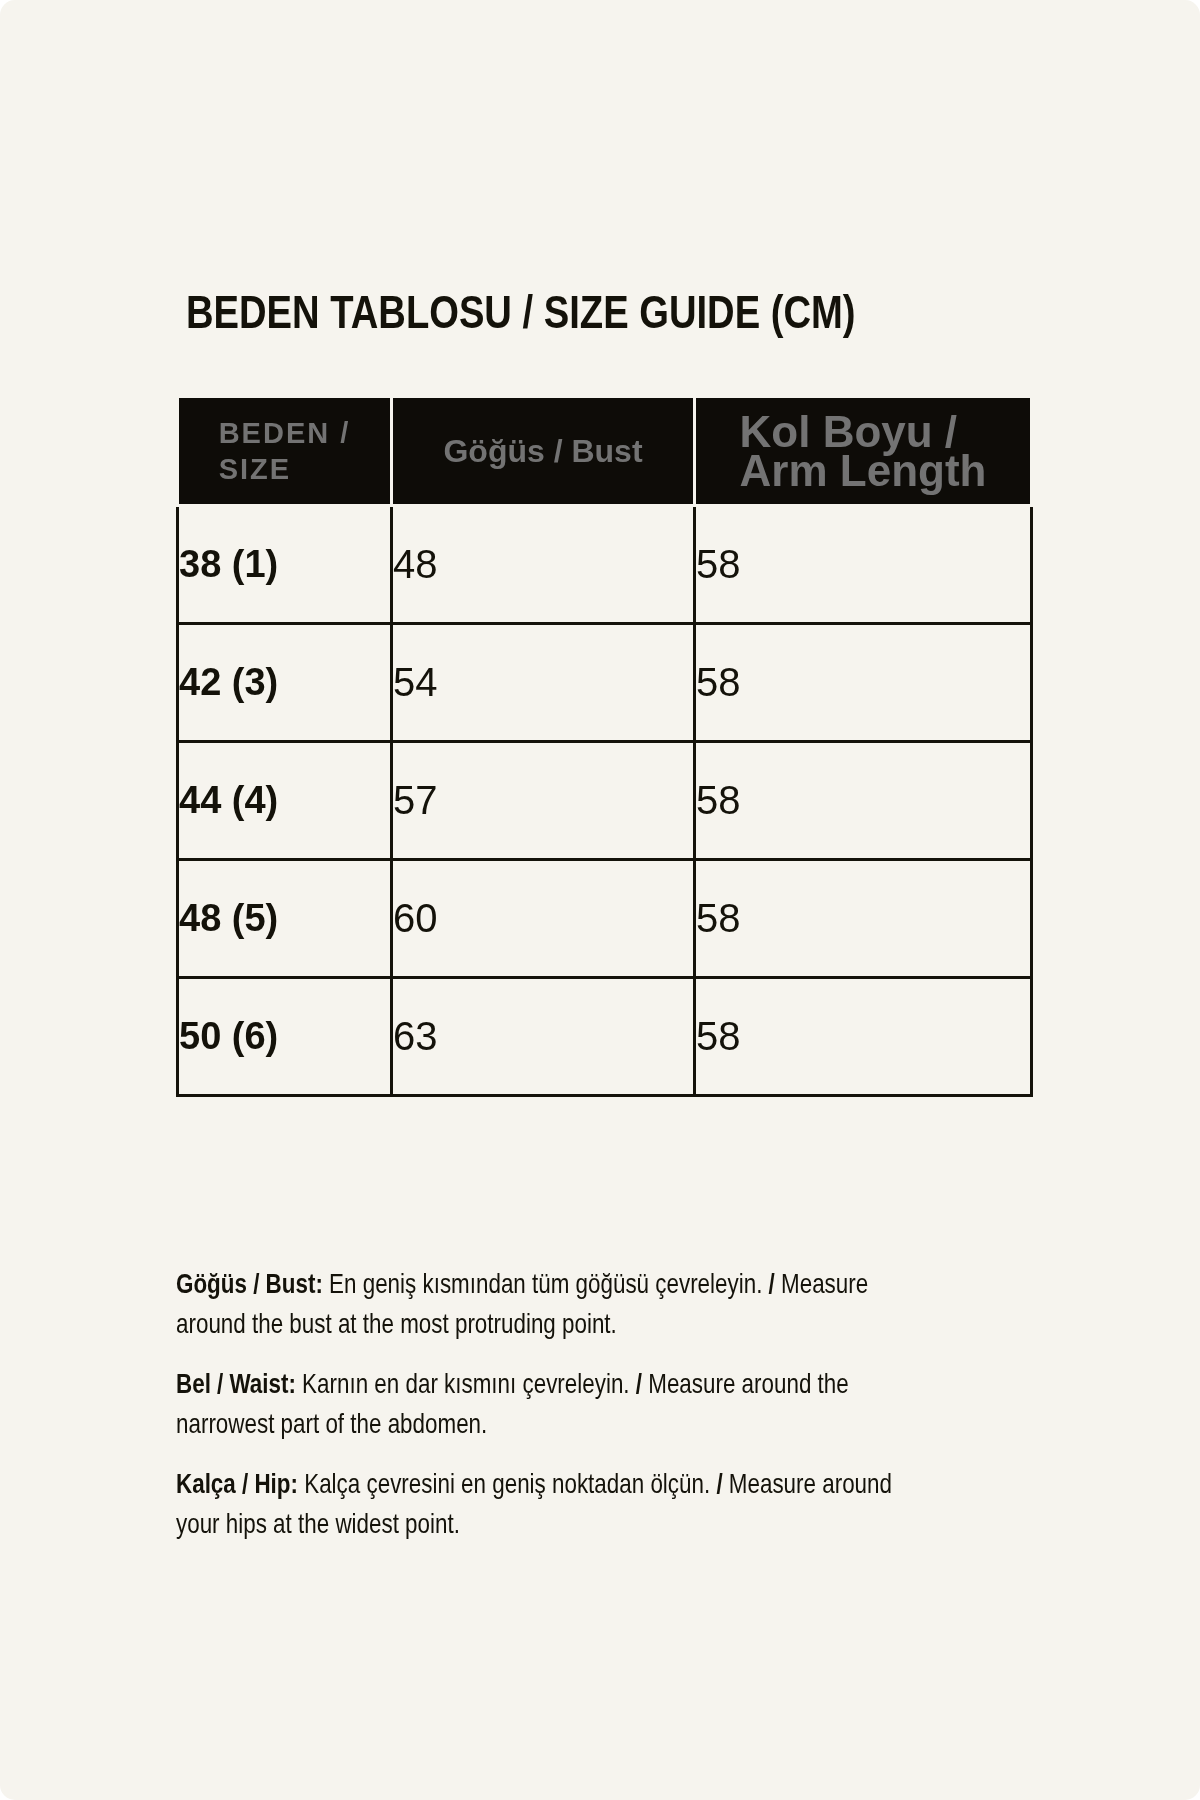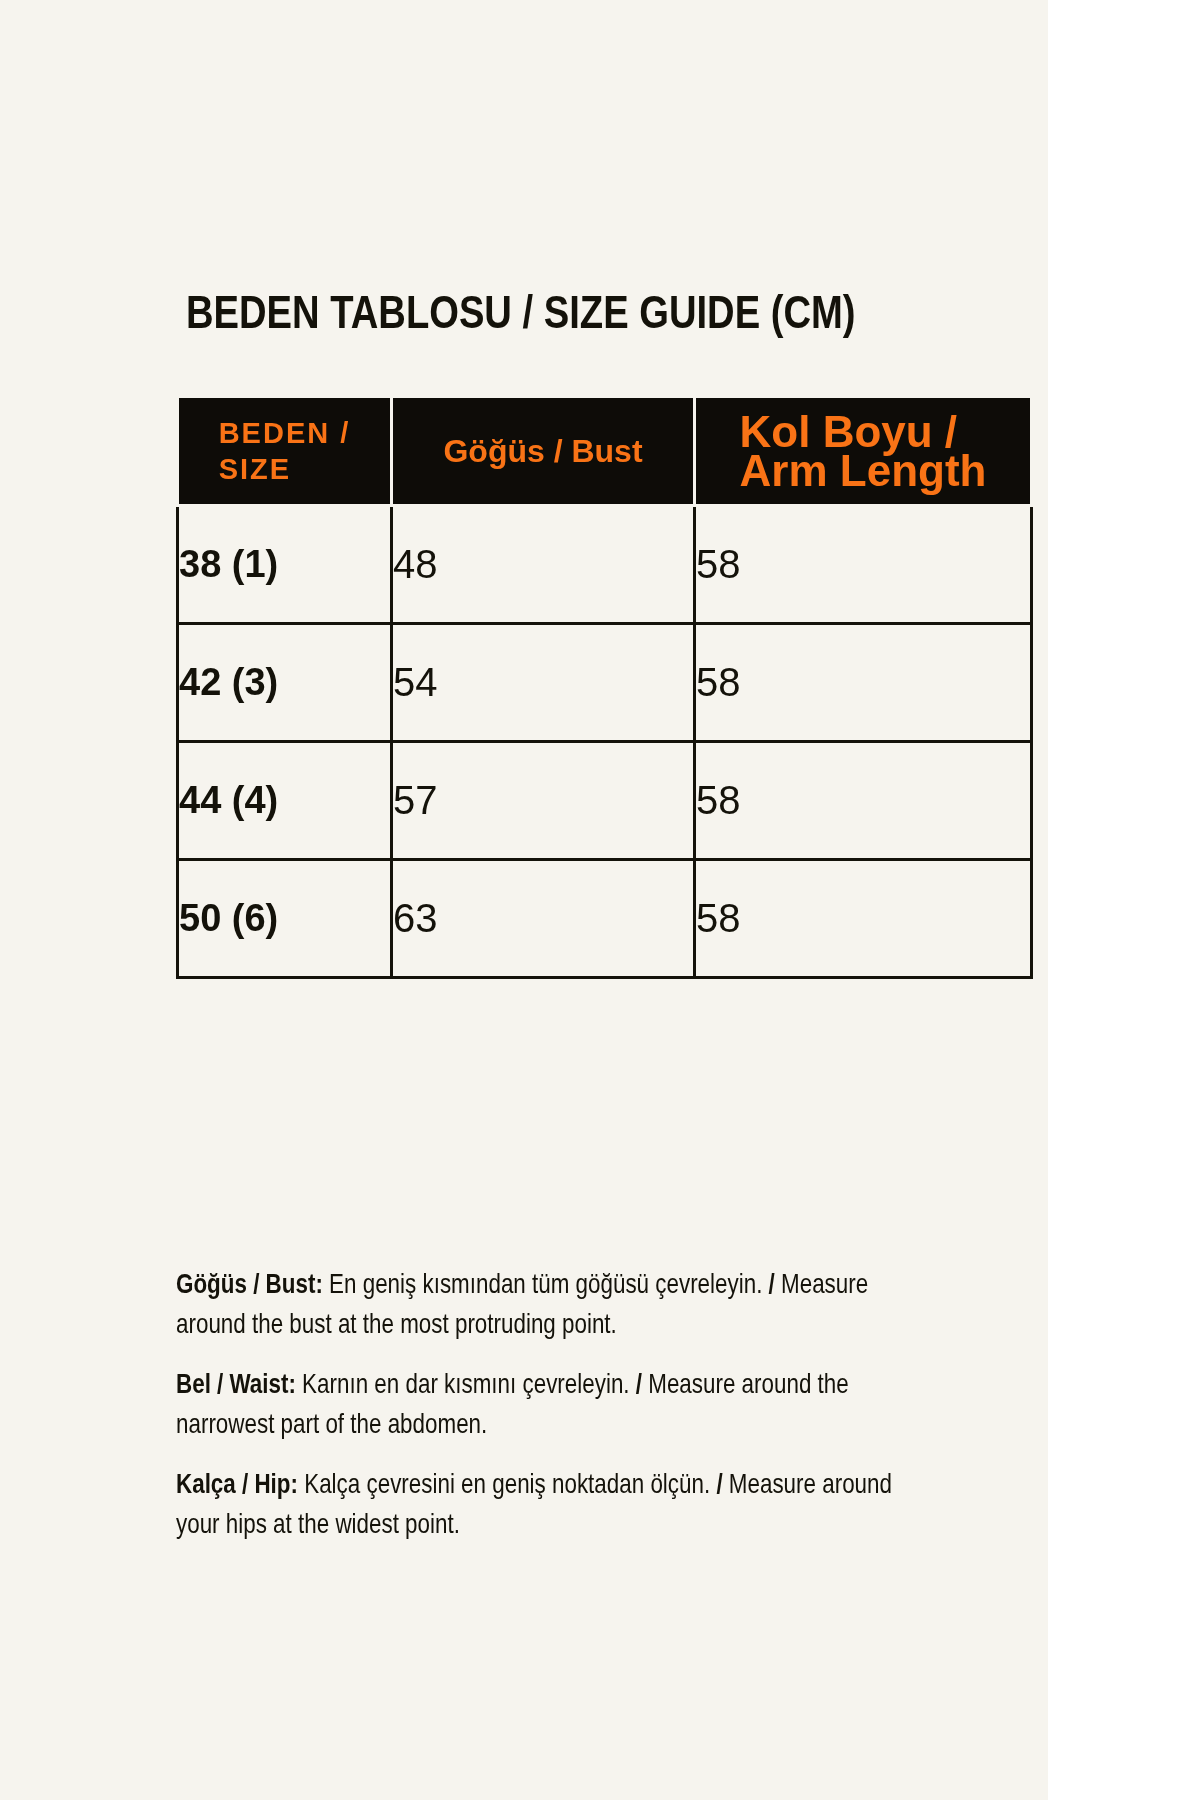--- a/index.html
+++ b/index.html
@@ -1,24 +1,25 @@
 <!DOCTYPE html>
 <html lang="tr"><head>
 <meta charset="utf-8">
 <title>Beden Tablosu / Size Guide</title>
 <style>
   html,body{margin:0;padding:0;}
   .page{
     position:relative;
-    width:1048px;
+    width:1200px;
     height:1800px;
     background:#f6f4ee;
     font-family:"Liberation Sans", sans-serif;
     color:#14120a;
     overflow:hidden;
+    border-radius:15px;
   }
   .title{
     position:absolute;
     left:186px;
     top:288px;
     font-size:46px;
     font-weight:bold;
     line-height:48px;
     letter-spacing:0px;
     white-space:nowrap;
@@ -34,21 +35,21 @@
     table-layout:fixed;
     width:854px;
   }
   table.size-table col.c1{width:214px;}
   table.size-table col.c2{width:303px;}
   table.size-table col.c3{width:337px;}
   table.size-table thead tr{height:109px;}
   table.size-table tbody tr{height:118px;}
   table.size-table th{
     background:#0e0c08;
-    color:#f97316;
+    color:#737373;
     border:3px solid #f6f4ee;
     vertical-align:middle;
     text-align:center;
     font-weight:bold;
     padding:0;
   }
   table.size-table th .hlines{
     display:inline-block;
     text-align:left;
     font-size:31px;
@@ -131,20 +132,25 @@
           <td class="size-cell">42 (3)</td>
           <td class="bust-cell">54</td>
           <td class="arm-length-cell">58</td>
         </tr>
         <tr>
           <td class="size-cell">44 (4)</td>
           <td class="bust-cell">57</td>
           <td class="arm-length-cell">58</td>
         </tr>
         <tr>
+          <td class="size-cell">48 (5)</td>
+          <td class="bust-cell">60</td>
+          <td class="arm-length-cell">58</td>
+        </tr>
+        <tr>
           <td class="size-cell">50 (6)</td>
           <td class="bust-cell">63</td>
           <td class="arm-length-cell">58</td>
         </tr>
       </tbody>
   </table>
 
   <div class="notes">
       <p class="note"><b>Göğüs / Bust:</b><span> En geniş kısmından tüm göğüsü çevreleyin. </span><b>/</b><span> Measure</span><br><span>around the bust at the most protruding point.</span></p>
       <p class="note"><b>Bel / Waist:</b><span> Karnın en dar kısmını çevreleyin. </span><b>/</b><span> Measure around the</span><br><span>narrowest part of the abdomen.</span></p>

